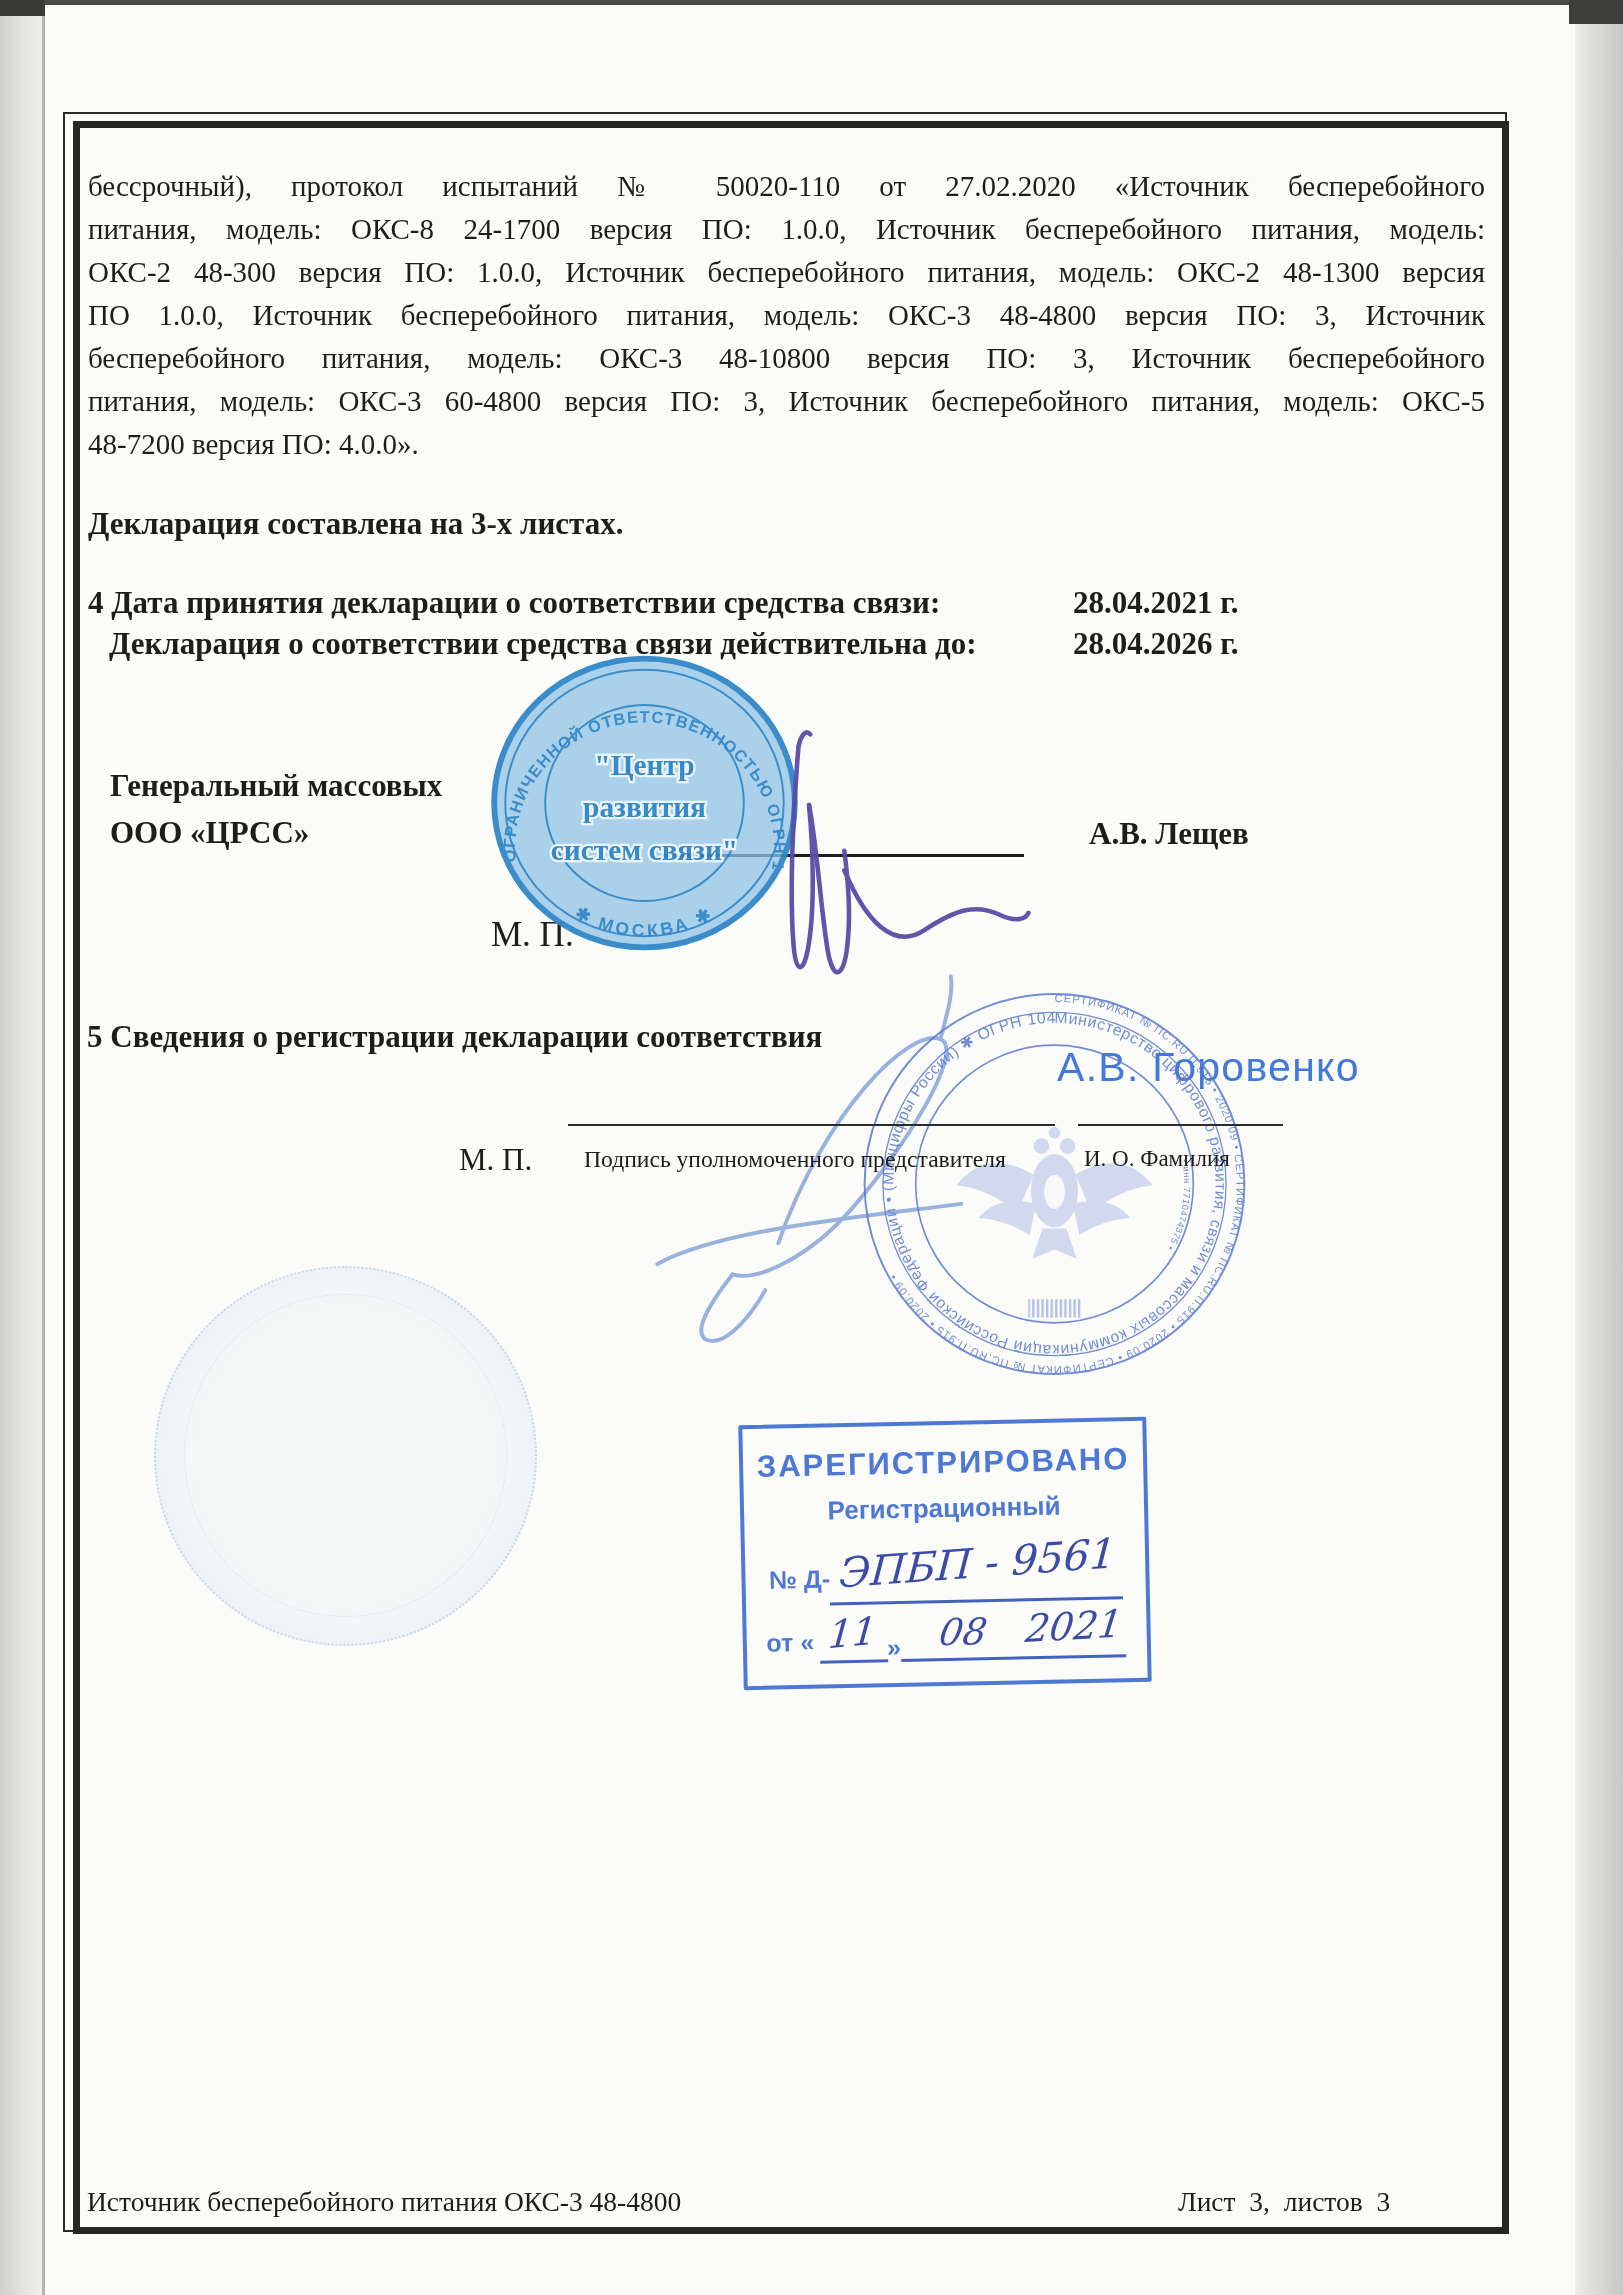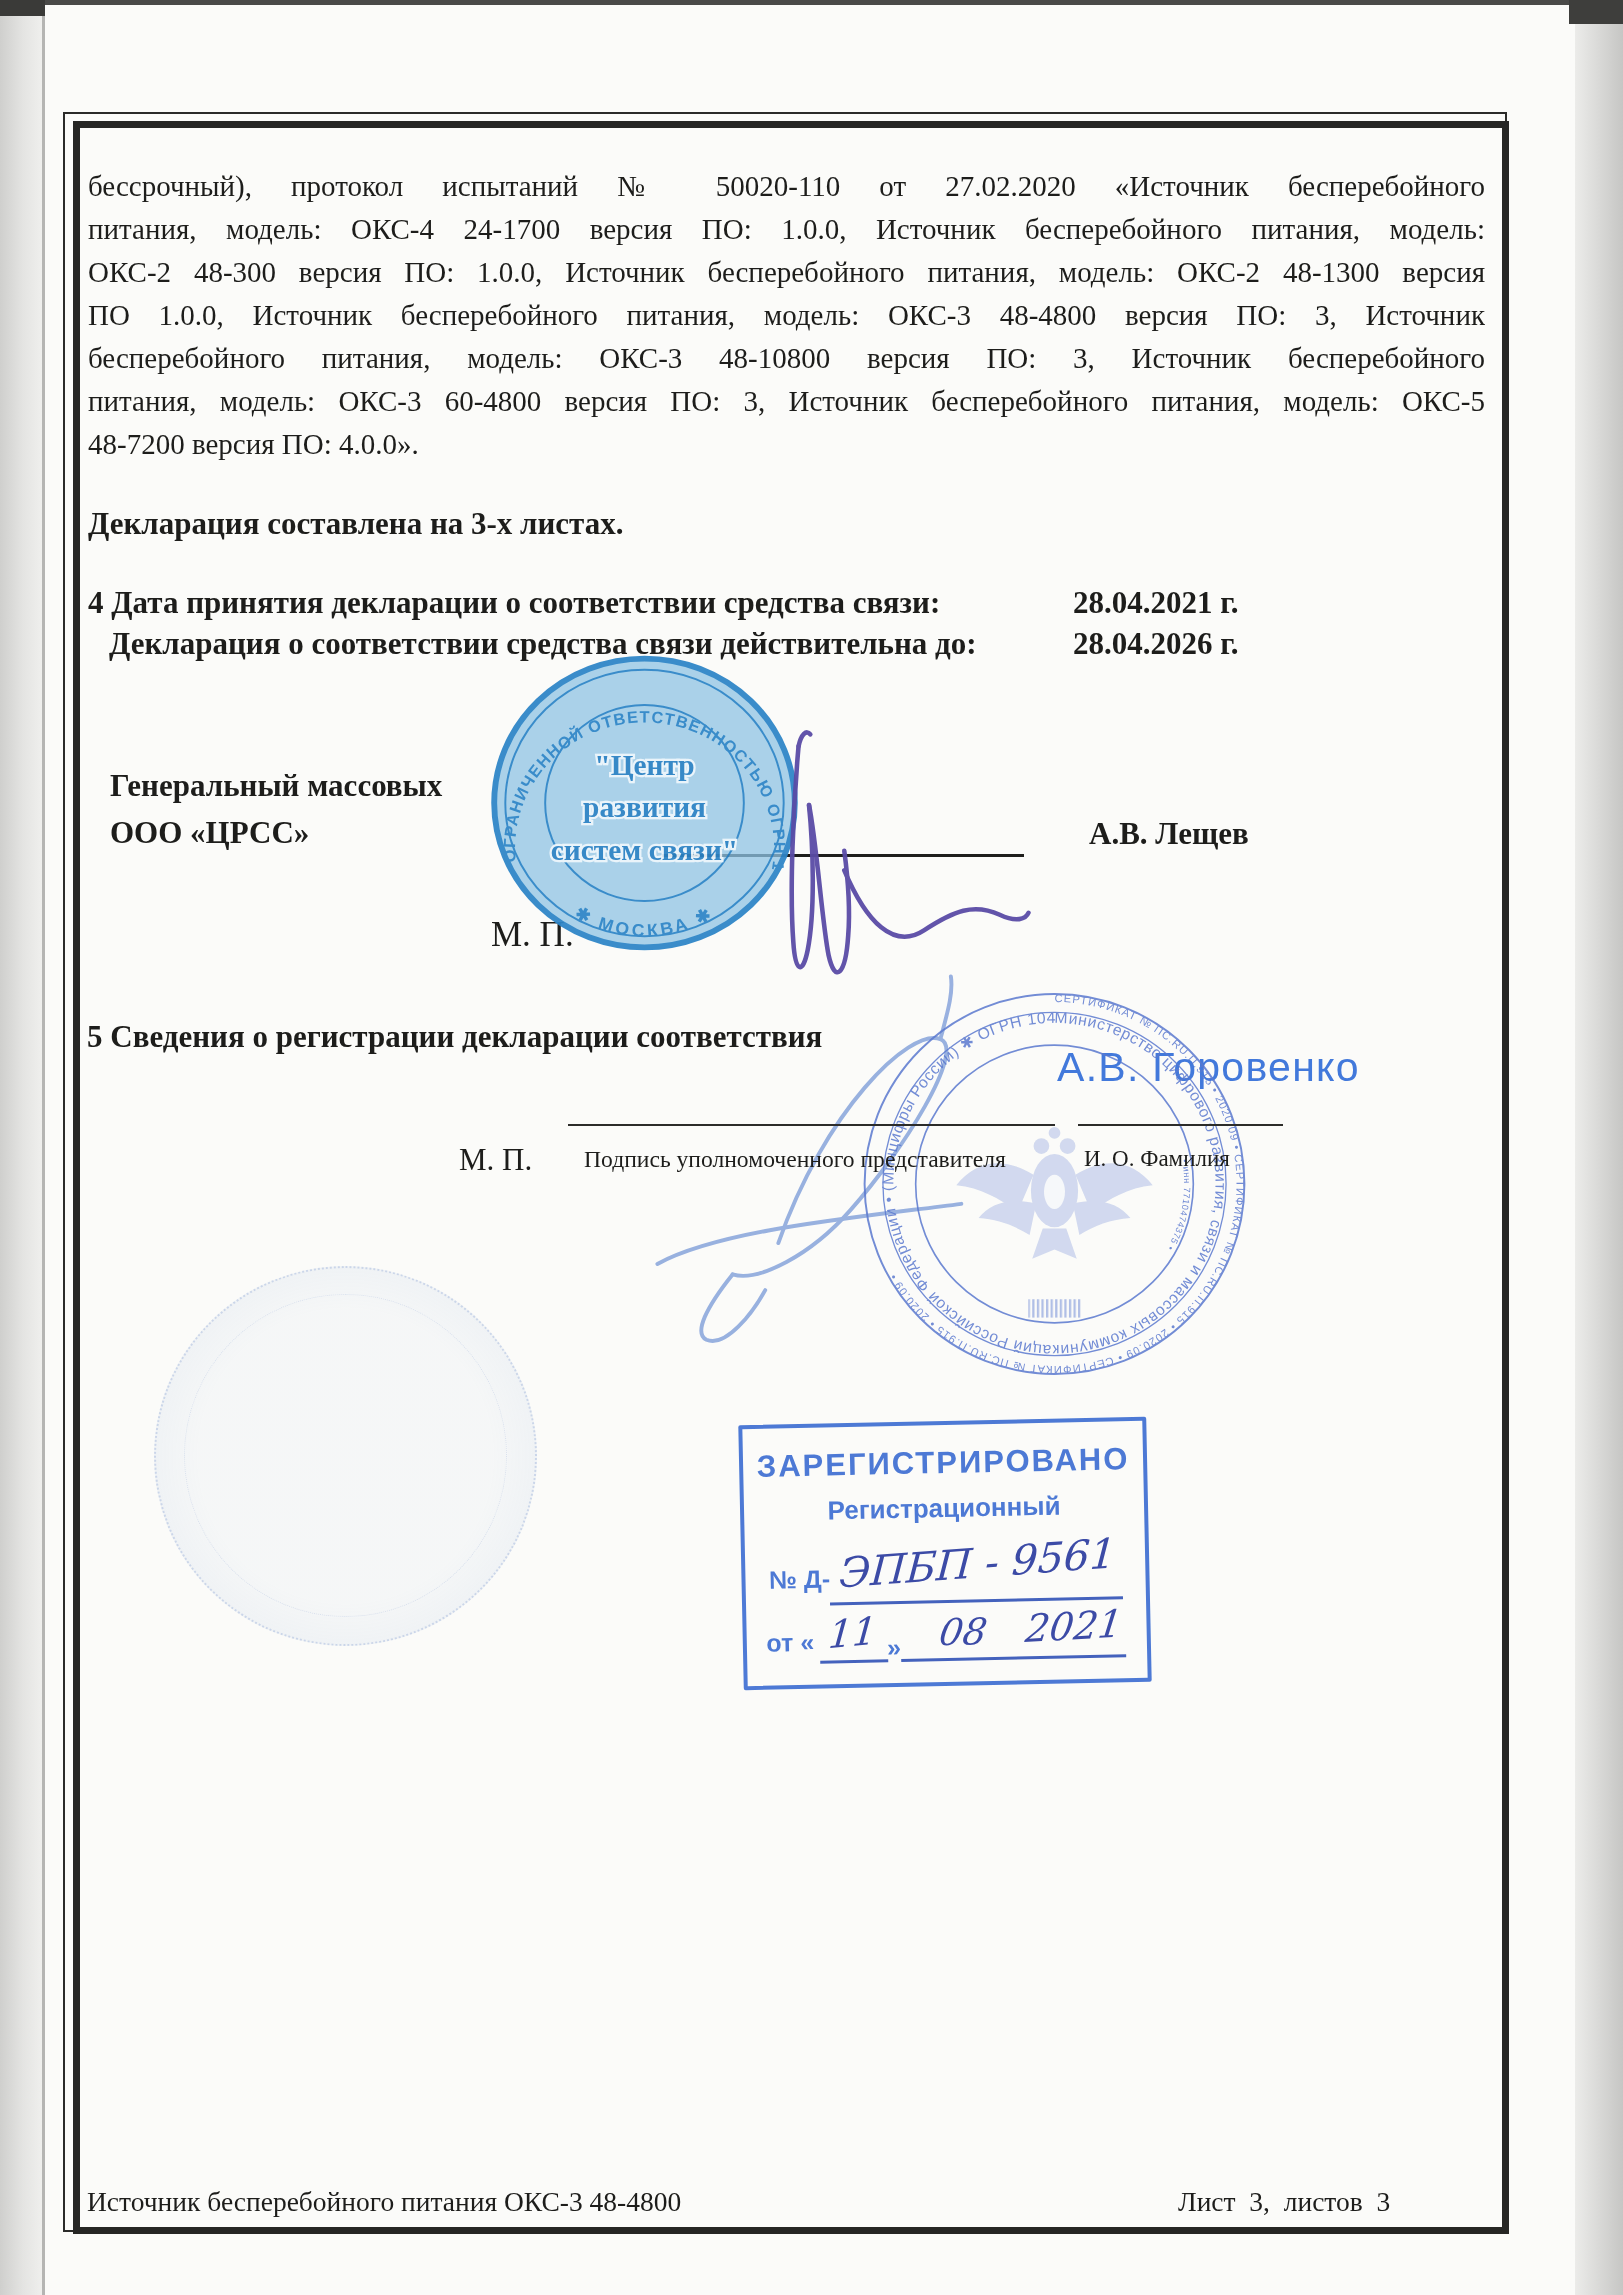--- a/index.html
+++ b/index.html
@@ -84,21 +84,21 @@
   <div class="edge-top"></div>
   <div class="corner-tl"></div>
   <div class="corner-tr"></div>
   <div class="edge-right"></div>
 
   <div class="frame-outer"></div>
   <div class="frame-inner"></div>
 
   <div class="para">
     <div class="pline">бессрочный), протокол испытаний  № 50020-110 от 27.02.2020 «Источник бесперебойного</div>
-    <div class="pline">питания, модель: ОКС-4 24-1700 версия ПО: 1.0.0, Источник бесперебойного питания, модель:</div>
+    <div class="pline">питания, модель: ОКС-8 24-1700 версия ПО: 1.0.0, Источник бесперебойного питания, модель:</div>
     <div class="pline">ОКС-2 48-300 версия ПО: 1.0.0, Источник бесперебойного питания, модель: ОКС-2 48-1300 версия</div>
     <div class="pline">ПО 1.0.0, Источник бесперебойного питания, модель: ОКС-3 48-4800 версия ПО: 3, Источник</div>
     <div class="pline">бесперебойного питания, модель: ОКС-3 48-10800 версия ПО: 3, Источник бесперебойного</div>
     <div class="pline">питания, модель: ОКС-3 60-4800 версия ПО: 3, Источник бесперебойного питания, модель: ОКС-5</div>
     <div class="pline last">48-7200 версия ПО: 4.0.0».</div>
   </div>
 
   <div class="abs b fs47" style="left:88px; top:505px;">Декларация составлена на 3-х листах.</div>
 
   <div class="abs b fs47" style="left:88px; top:584px;text-align:right;">4 Дата принятия декларации о соответствии средства связи:</div>

